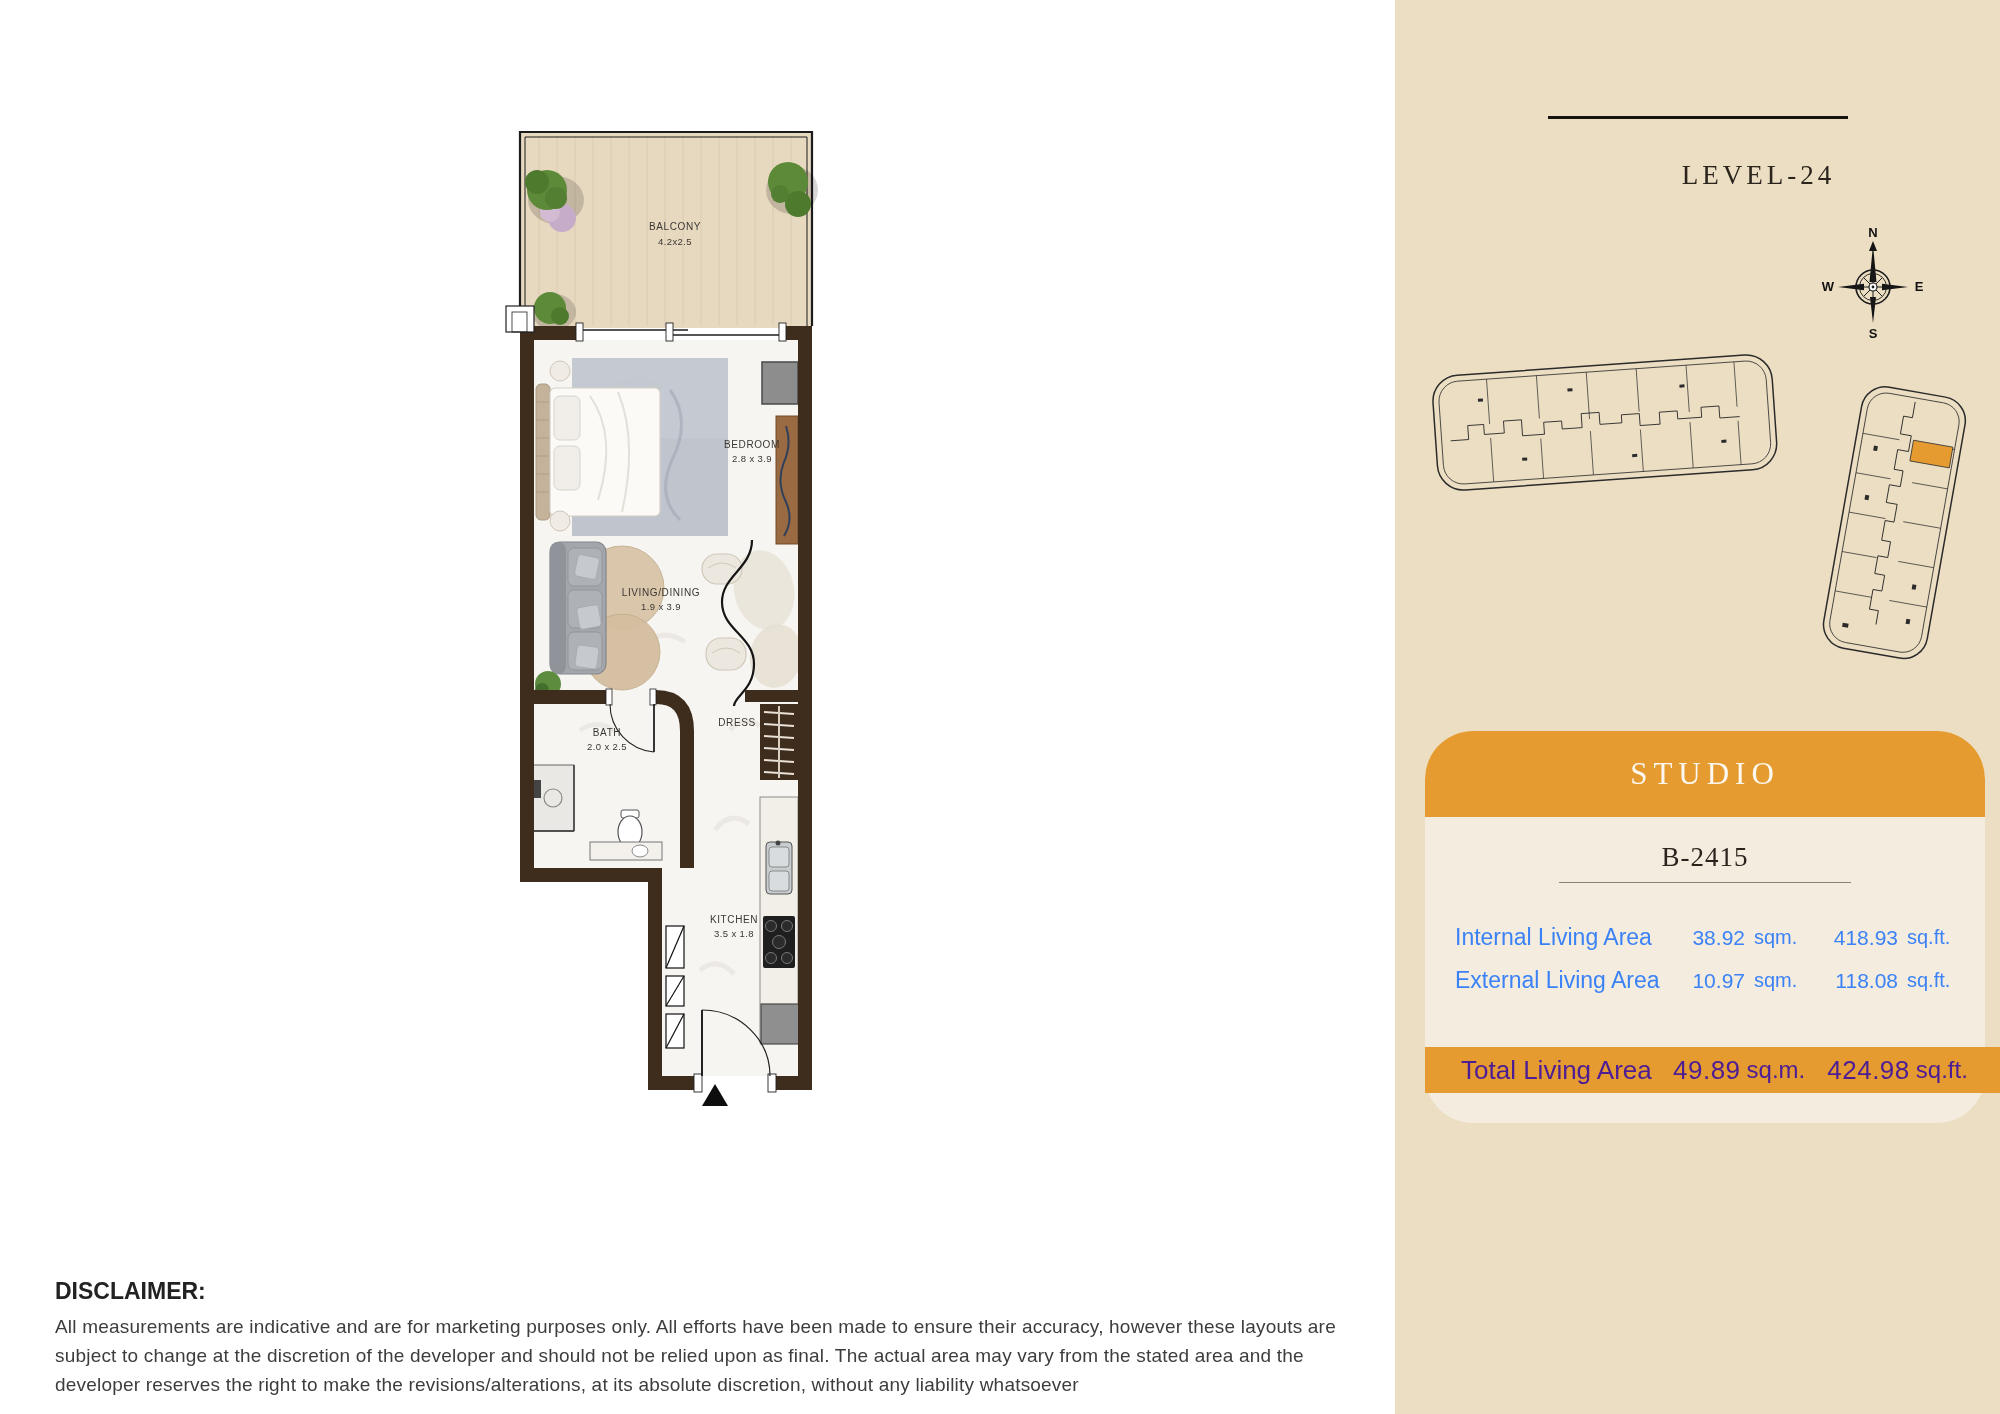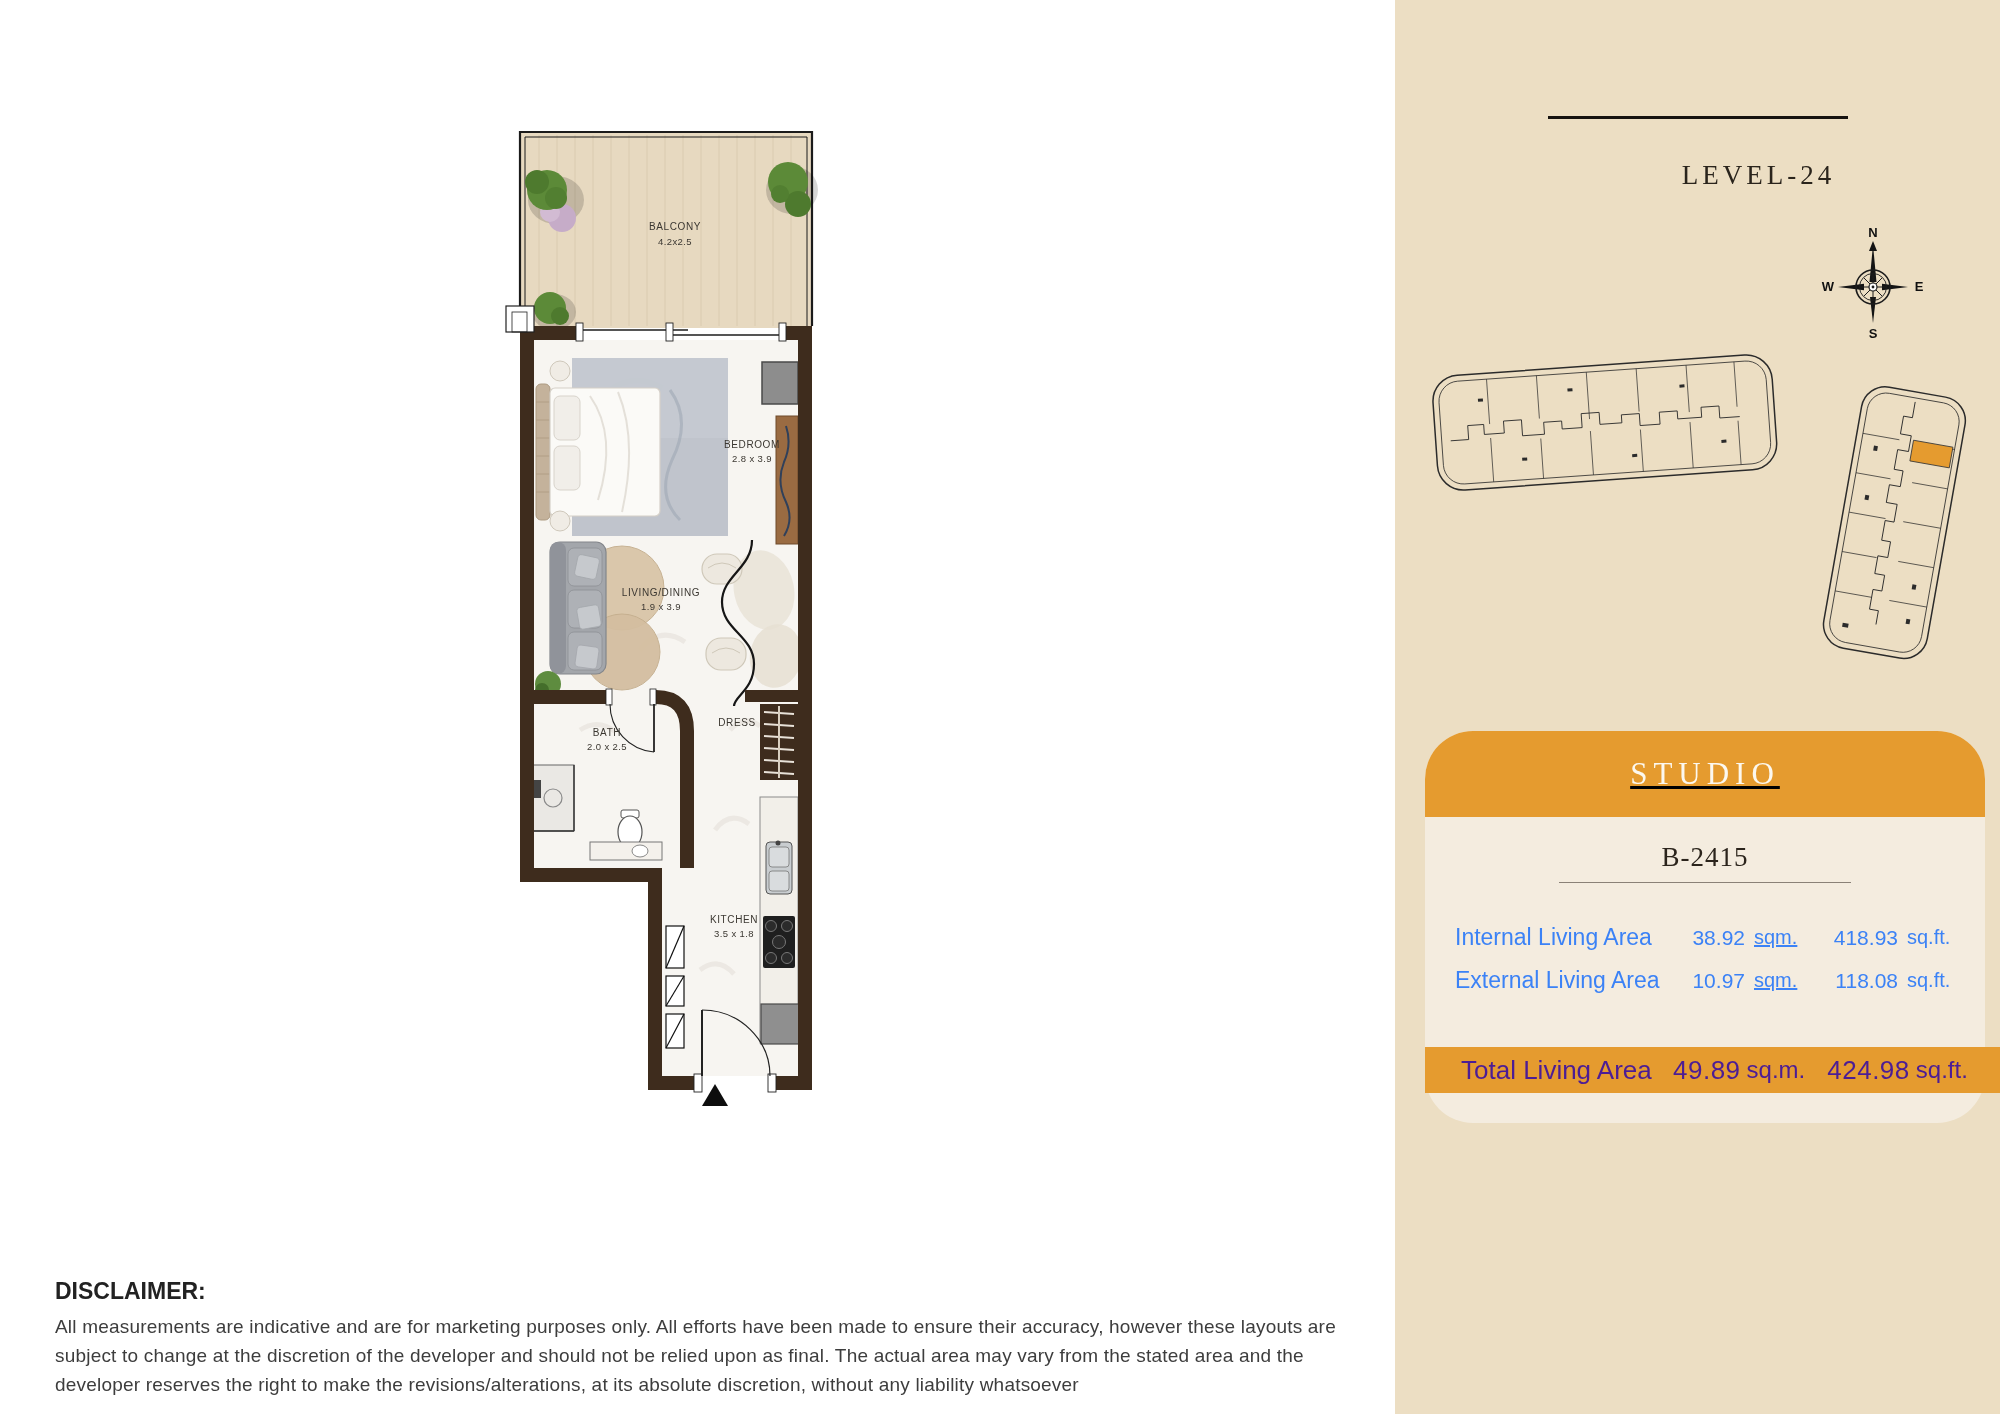--- a/index.html
+++ b/index.html
@@ -13,30 +13,30 @@
   .kp-underline{position:absolute;left:50%;transform:translateX(-50%);top:116px;width:300px;height:3px;background:#161310;}
   .kp-level{position:absolute;left:0;top:160px;width:727px;text-align:center;
     font-family:"Liberation Serif",serif;font-size:27px;letter-spacing:4px;color:#2A241C;}
 
   .compass-svg{position:absolute;left:423px;top:225px;}
   .buildings-svg{position:absolute;left:25px;top:330px;}
 
   
   .unit-card{position:absolute;left:1425px;top:731px;width:560px;height:392px;background:#F4ECDF;border-radius:48px;}
   .unit-header{position:absolute;left:1425px;top:731px;width:560px;height:86px;background:#E59B2F;
-    border-radius:48px 48px 0 0;display:flex;align-items:center;justify-content:center;text-decoration:underline;}
+    border-radius:48px 48px 0 0;display:flex;align-items:center;justify-content:center;}
   .unit-type{font-family:"Liberation Serif",serif;font-size:31px;letter-spacing:6px;color:#FCF8EF;}
   .unit-number{position:absolute;left:1425px;top:842px;width:560px;text-align:center;
     font-family:"Liberation Serif",serif;font-size:27px;color:#2B241C;letter-spacing:1px;}
   .unit-underline{position:absolute;left:1559px;top:882px;width:292px;height:1px;background:#8A8177;}
   .area-rows{position:absolute;left:1455px;top:916px;width:525px;}
   .area-row{display:flex;align-items:center;height:43px;color:#3b82f6;}
   .a-label{width:218px;font-size:23px;}
   .a-sqm{width:72px;text-align:right;font-size:21px;}
-  .a-sqm-unit{width:66px;padding-left:9px;font-size:20px;text-decoration:underline;}
+  .a-sqm-unit{width:66px;padding-left:9px;font-size:20px;}
   .a-sqft{width:78px;text-align:right;font-size:21px;}
   .a-sqft-unit{padding-left:9px;font-size:20px;}
   .total-bar{position:absolute;left:1425px;top:1047px;width:575px;height:46px;background:#E59B2F;
     display:flex;align-items:center;color:#4c1d95;font-size:26px;}
   .t-label{margin-left:36px;width:212px;}
   .t-val{letter-spacing:.5px;}
   .t-unit{margin-left:6px;font-size:24px;}
   .t-gap{width:22px;}
 
   

